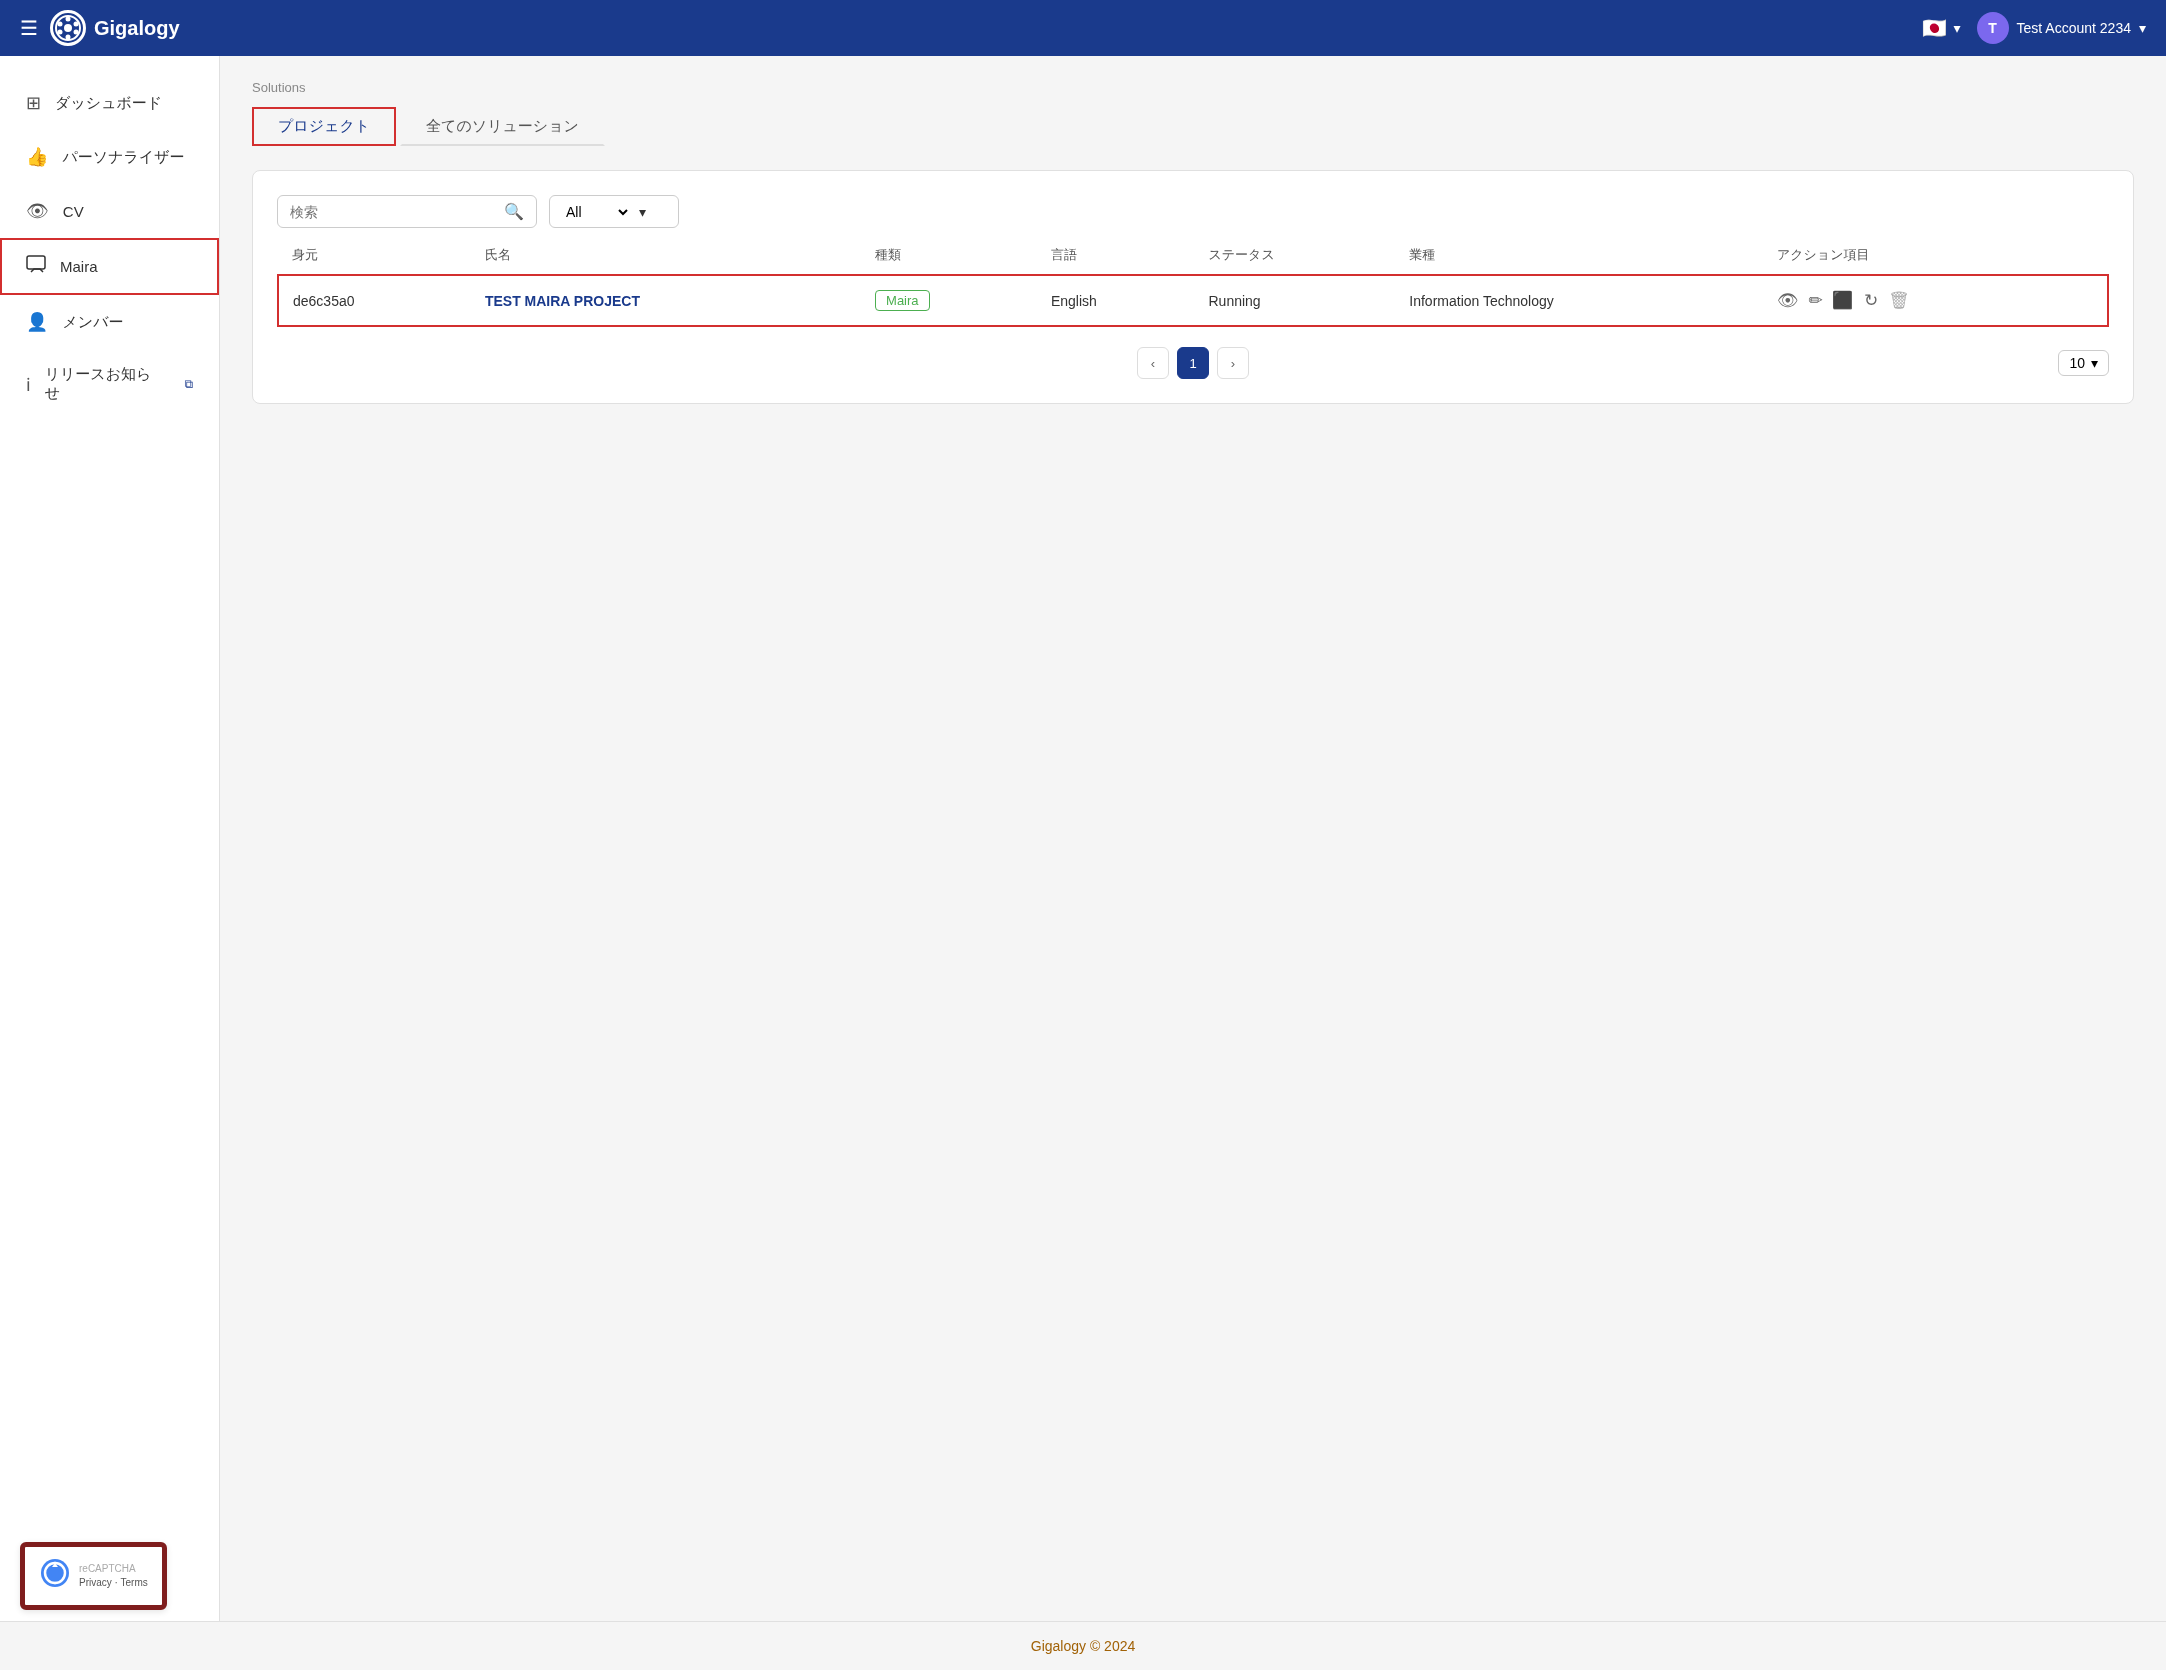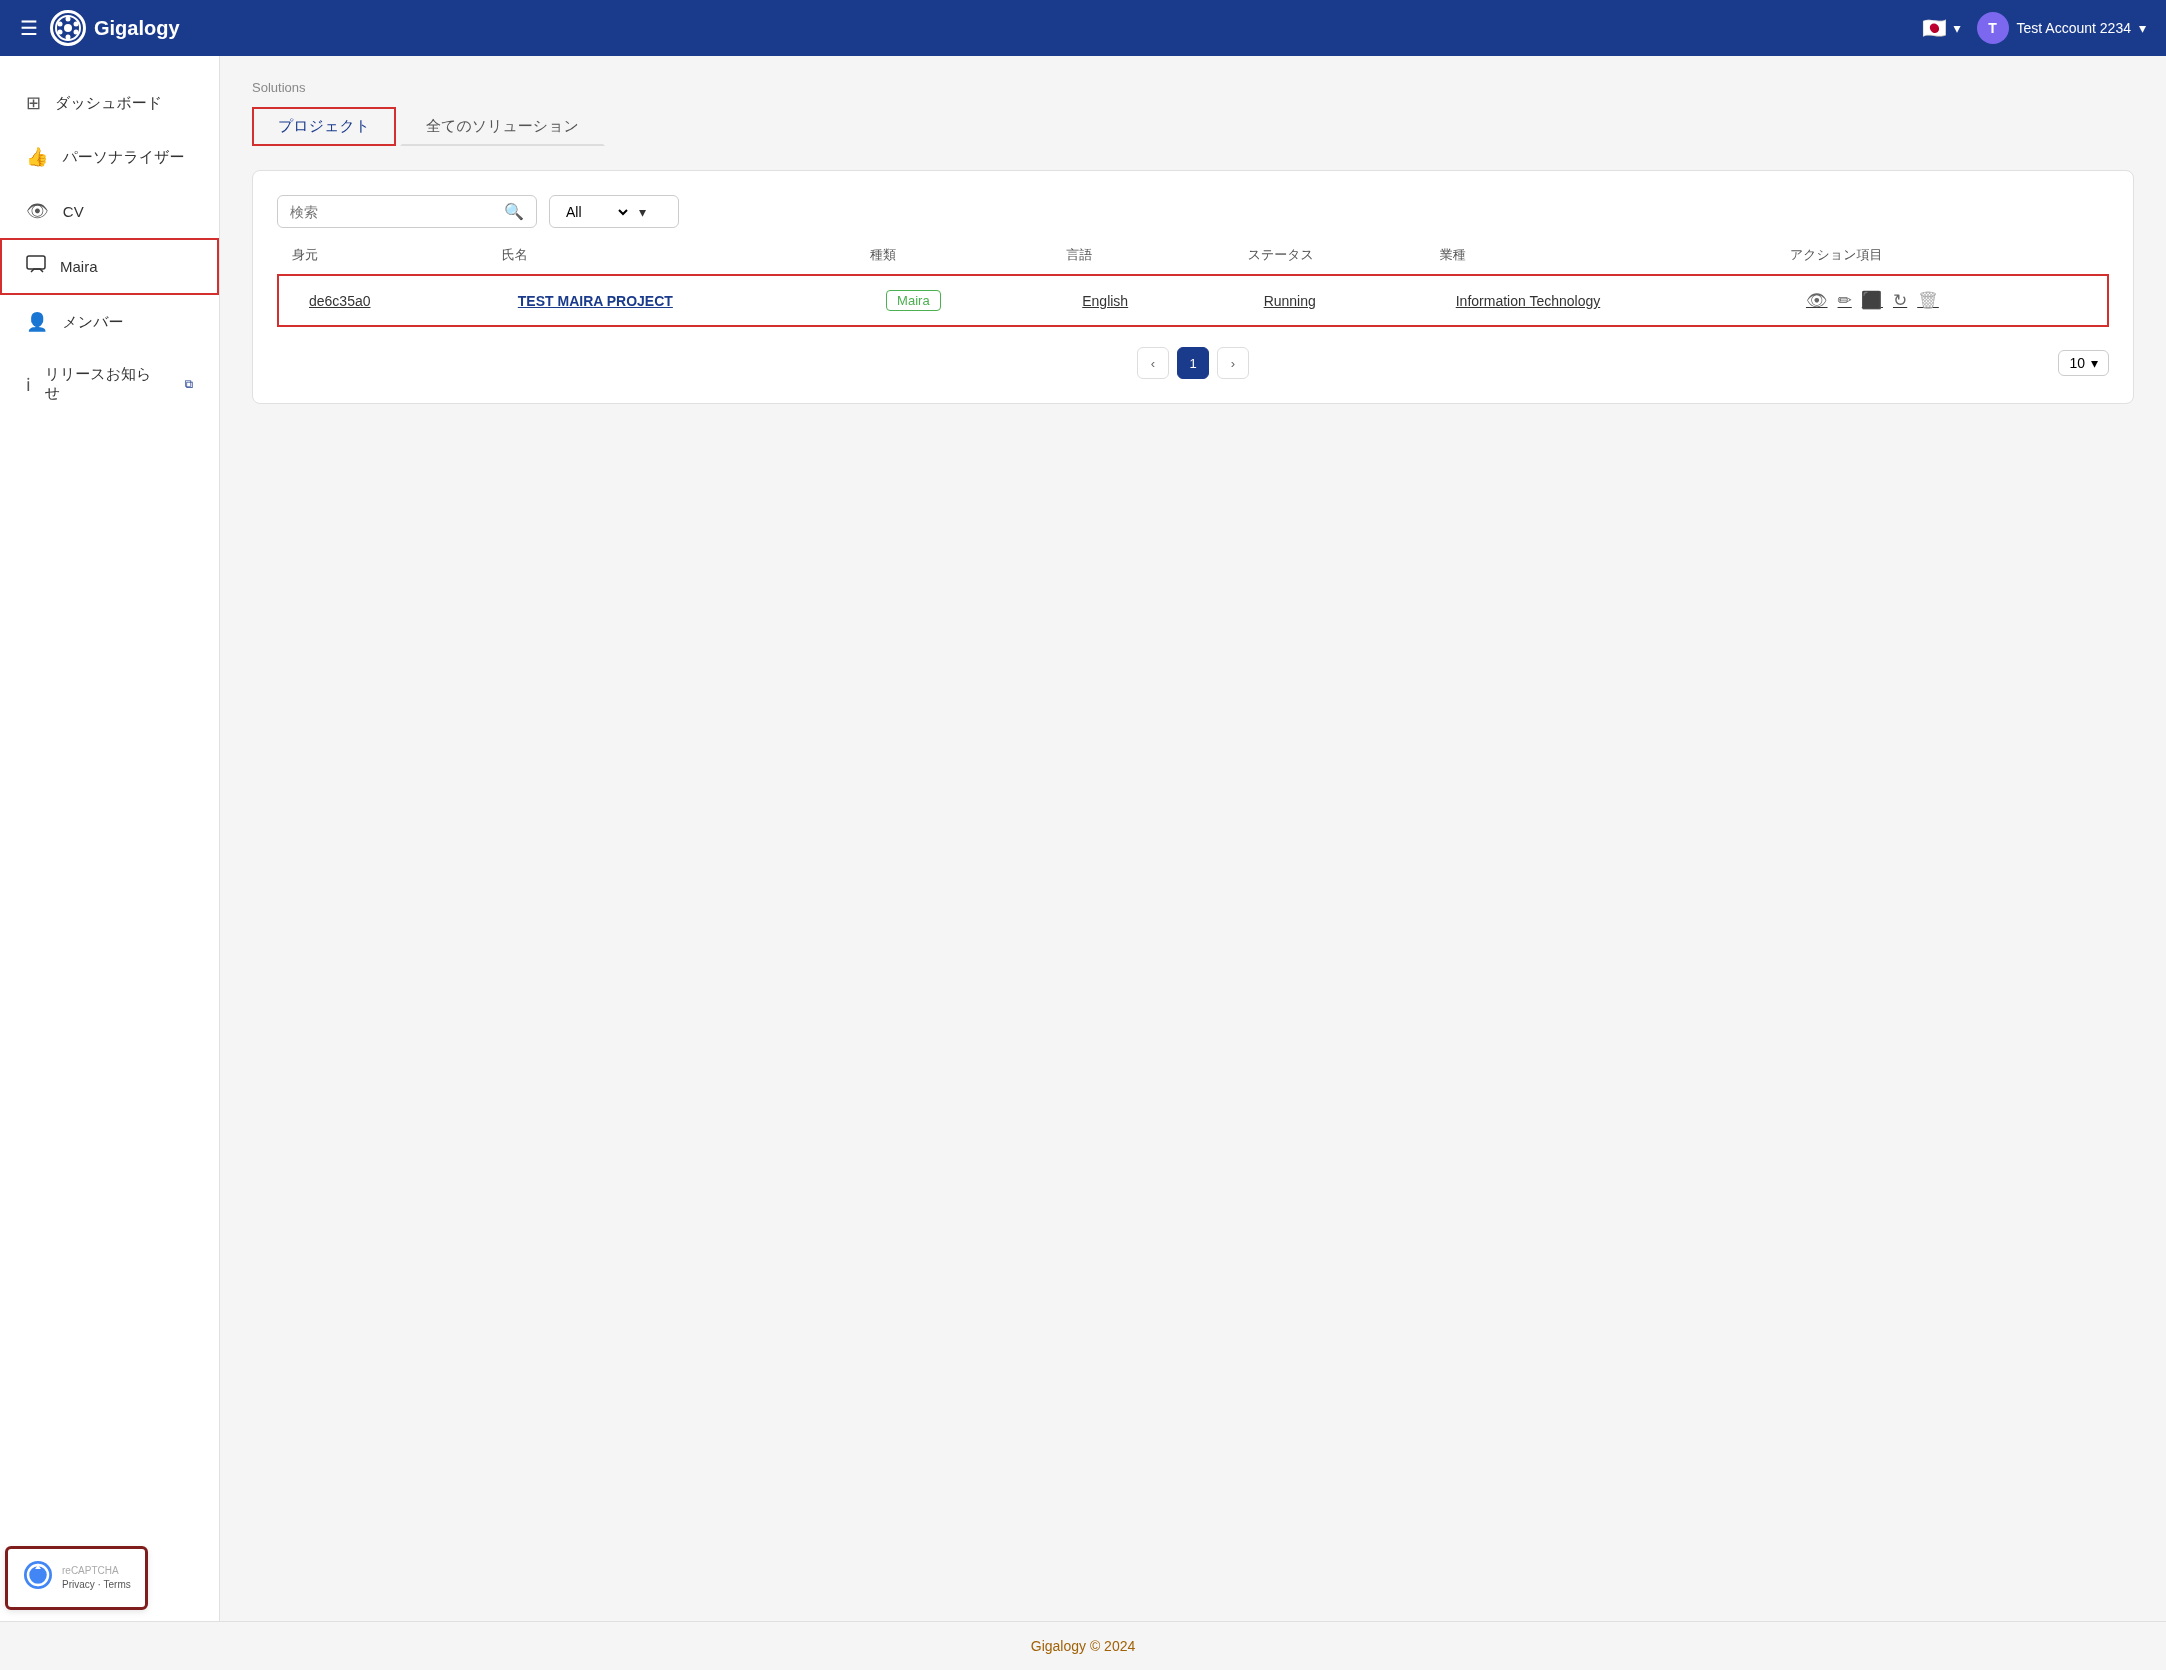--- a/index.html
+++ b/index.html
@@ -158,24 +158,23 @@
       font-weight: 500;
       border-bottom: 1px solid #e0e0e0;
     }
     tbody tr {
       border: 2px solid transparent;
     }
     tbody tr.highlighted {
       border: 2px solid #d32f2f;
     }
     tbody tr td {
-      padding: 14px 30px;
+      padding: 14px 14px;
       font-size: 14px;
       color: #333;
-      text-decoration: underline;
     }
     .project-name { color: #1a3a8c; font-weight: 600; font-size: 14px; }
     .badge {
       display: inline-block;
       border: 1px solid #4caf50;
       color: #4caf50;
       border-radius: 4px;
       padding: 2px 10px;
       font-size: 13px;
     }
@@ -215,23 +214,23 @@
       font-size: 14px;
       color: #a16207;
       background: #f5f5f5;
       border-top: 1px solid #e0e0e0;
     }
 
     
     .recaptcha {
       position: fixed;
       bottom: 60px;
-      left: 5px;
-      background: white;
-      border: 3px solid #7f1d1d;
+      left: 20px;
+      background: white;
+      border: 5px solid #7f1d1d;
       border-radius: 6px;
       padding: 10px 14px;
       display: flex; align-items: center; gap: 8px;
       font-size: 11px; color: #888;
       box-shadow: 0 2px 6px rgba(0,0,0,0.1);
     }
     .recaptcha-logo { font-size: 22px; color: #4285f4; }
     .recaptcha-text { line-height: 1.4; }
     .recaptcha-links { font-size: 10px; color: #555; }
   </style>

